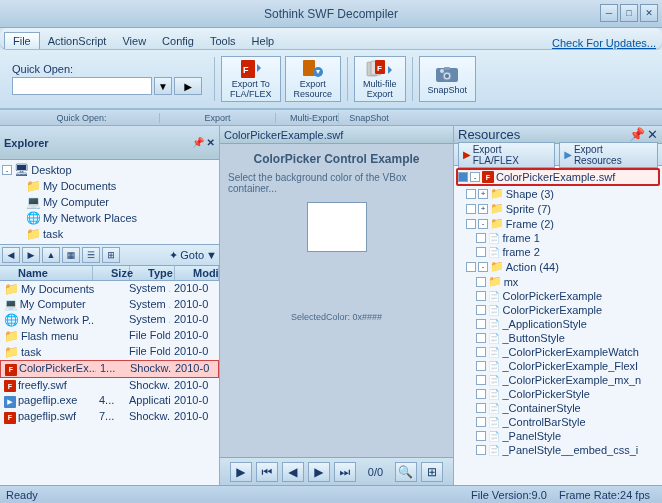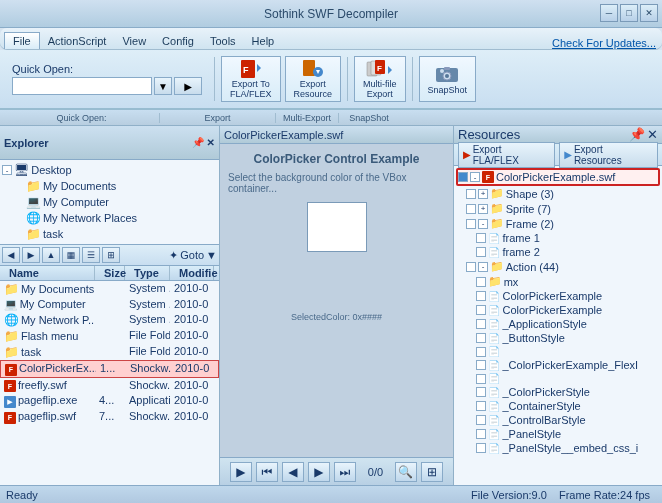--- a/index.html
+++ b/index.html
@@ -256,21 +256,21 @@
     }
     .file-list-header {
       display: flex;
       background: linear-gradient(to bottom, #d8ecf8, #c0d8ec);
       border-bottom: 1px solid #88aac8;
       font-size: 11px;
       font-weight: bold;
       color: #1a3a6a;
     }
     .file-col {
-      padding: 1px 9px;
+      padding: 1px 18px;
       border-right: 1px solid #a0bcd0;
     }
     .col-name { width: 95px; }
     .col-size { width: 30px; }
     .col-type { width: 45px; }
     .col-mod { width: 44px; }
     .file-rows { overflow: hidden; }
     .file-row {
       display: flex;
       align-items: flex-start;
@@ -574,21 +574,21 @@
     </div>
     <div class="toolbar-btn-label">SnapShot</div>
   </div>
 </div>
 
 <div class="toolbar-labels">
   <span style="width:155px; text-align:center;">Quick Open:</span>
   <span style="width:1px; background:#a0bcd0; height:10px; display:inline-block;"></span>
   <span style="width:115px; text-align:center;">Export</span>
   <span style="width:1px; background:#a0bcd0; height:10px; display:inline-block;"></span>
-  <span style="width:62px; text-align:center;">Multi-Export</span>
+  <span style="width:62px; text-align:right;">Multi-Export</span>
   <span style="width:1px; background:#a0bcd0; height:10px; display:inline-block;"></span>
   <span style="width:60px; text-align:center;">SnapShot</span>
 </div>
 
 <div id="main">
 
   <div id="explorer">
     <div class="panel-header">
       <span>Explorer</span>
       <span class="panel-header-icon">📌</span>
@@ -837,33 +837,35 @@
           <div class="res-indent"></div>
         <div class="checkbox-sm"></div>
         <span class="res-file-icon">📄</span>
         <span>_ButtonStyle</span>
       </div>
       <div class="res-item">
         <div class="res-indent"></div>
           <div class="res-indent"></div>
         <div class="checkbox-sm"></div>
         <span class="res-file-icon">📄</span>
+        <span>_ColorPickerExampleWatch</span>
       </div>
       <div class="res-item">
         <div class="res-indent"></div>
           <div class="res-indent"></div>
         <div class="checkbox-sm"></div>
         <span class="res-file-icon">📄</span>
         <span>_ColorPickerExample_FlexI</span>
       </div>
       <div class="res-item">
         <div class="res-indent"></div>
           <div class="res-indent"></div>
         <div class="checkbox-sm"></div>
         <span class="res-file-icon">📄</span>
+        <span>_ColorPickerExample_mx_n</span>
       </div>
       <div class="res-item">
         <div class="res-indent"></div>
           <div class="res-indent"></div>
         <div class="checkbox-sm"></div>
         <span class="res-file-icon">📄</span>
         <span>_ColorPickerStyle</span>
       </div>
       <div class="res-item">
         <div class="res-indent"></div>

